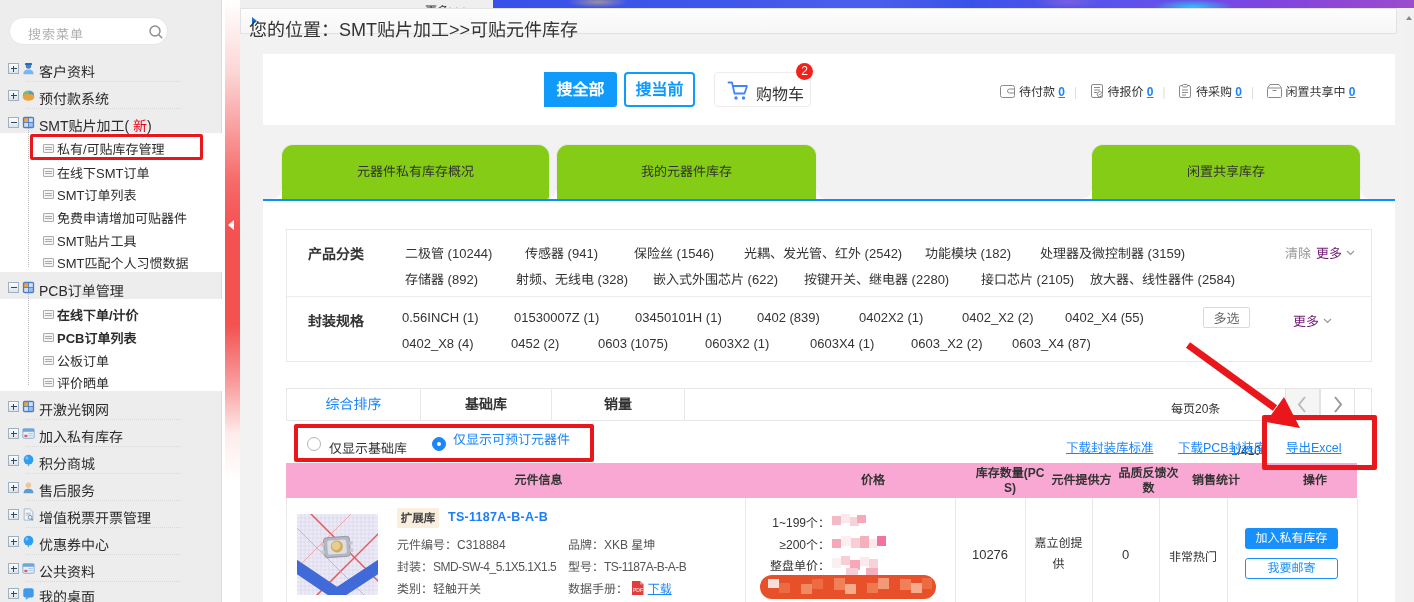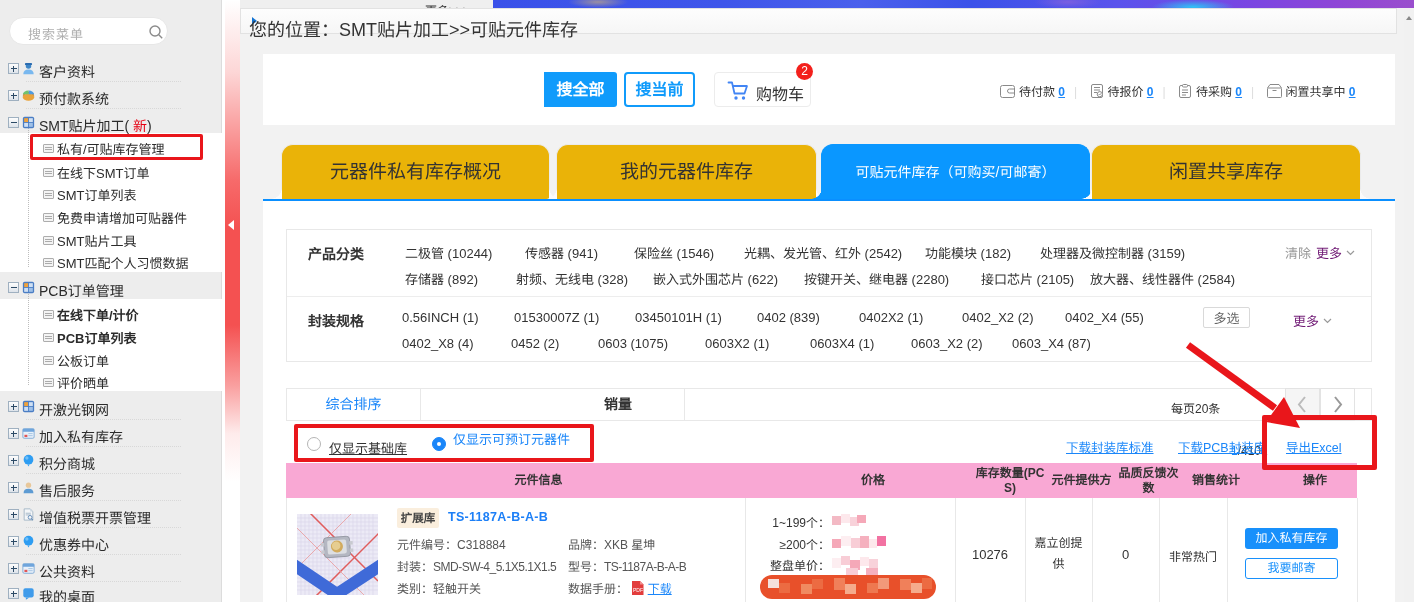--- a/index.html
+++ b/index.html
@@ -48,21 +48,21 @@
 #btnCur{position:absolute;left:361px;top:18px;width:71px;height:35px;border:2px solid #109bfb;border-radius:4px;color:#109bfb;font-size:16px;font-weight:bold;text-align:center;line-height:31px;background:#fff;}
 #cartBtn{position:absolute;left:451px;top:18px;width:97px;height:35px;border:1px solid #ececec;border-radius:4px;background:#fff;}
 #cartBtn .ctxt{position:absolute;left:41px;top:8px;font-size:16px;color:#333;}
 #cartBadge{position:absolute;left:533px;top:9px;width:17px;height:17px;background:#f3201c;border-radius:50%;color:#fff;font-size:12px;text-align:center;line-height:17px;}
 .statRow{position:absolute;top:28px;font-size:12px;color:#333;white-space:nowrap;}
 .statRow .zero{color:#1a86f9;text-decoration:underline;font-weight:bold;}
 .statRow .sep{color:#ddd;padding:0 9px;}
 .sic{display:inline-block;vertical-align:-2px;margin-right:4px;}
 
 
-.tab{position:absolute;top:144px;height:55px;background:#eab308;border:1px solid #ebebeb;border-bottom:none;border-radius:12px 12px 0 0;text-align:center;font-size:19px;color:#333;line-height:54px;}
+.tab{position:absolute;top:144px;height:55px;background:#84cc16;border:1px solid #ebebeb;border-bottom:none;border-radius:12px 12px 0 0;text-align:center;font-size:13px;color:#333;line-height:54px;}
 .tab::before{content:"";position:absolute;left:-11px;bottom:0;width:11px;height:11px;background:radial-gradient(circle at 0 0,rgba(0,0,0,0) 10.5px,#fbfbfb 11px);}
 .tab::after{content:"";position:absolute;right:-11px;bottom:0;width:11px;height:11px;background:radial-gradient(circle at 100% 0,rgba(0,0,0,0) 10.5px,#fbfbfb 11px);}
 .tab.active{background:#0a97ff;border-color:#0a97ff;color:#fff;}
 .tab.active::before{background:radial-gradient(circle at 0 0,rgba(0,0,0,0) 10.5px,#0a97ff 11px);}
 .tab.active::after{background:radial-gradient(circle at 100% 0,rgba(0,0,0,0) 10.5px,#0a97ff 11px);}
 #blueline{position:absolute;left:23px;top:199px;width:1132px;height:2.5px;background:#0a8fff;}
 
 
 #card2{position:absolute;left:23px;top:201px;width:1132px;height:401px;background:#fff;}
 #fbox{position:absolute;left:23px;top:28px;width:1086px;height:133px;border:1px solid #e8e8e8;}
@@ -391,21 +391,20 @@
       <svg class="sic" width="15" height="14" viewBox="0 0 15 14">
             <rect x="0.5" y="4" width="14" height="9.5" rx="1" fill="none" stroke="#8a8a8a"></rect>
             <path d="M0.5 4 L3 0.5 H12 L14.5 4" fill="none" stroke="#8a8a8a"></path>
             <path d="M5.5 6.5 h4" stroke="#8a8a8a"></path>
           </svg>闲置共享中 <span class="zero">0</span>
     </div>
   </div>
 
   <div class="tab" style="left:41px;width:269px;">元器件私有库存概况</div>
   <div class="tab" style="left:316px;width:261px;">我的元器件库存</div>
-  <div class="tab active" style="left:581px;width:269px;font-size:14px;">可贴元件库存（可购买/可邮寄）</div>
   <div class="tab" style="left:851px;width:270px;">闲置共享库存</div>
   <div id="blueline"></div>
 
   <div id="card2">
     <div id="fbox">
       <span class="lab" style="top:13px">产品分类</span>
       <span class="lab" style="top:80px">封装规格</span>
       <div class="fdiv"></div>
       <div id="flinks">
         <span class="flink" style="left:118px;top:13px">二极管 (10244)</span>
@@ -440,32 +439,33 @@
         <span class="flink" style="left:418px;top:106px">0603X2 (1)</span>
         <span class="flink" style="left:523px;top:106px">0603X4 (1)</span>
         <span class="flink" style="left:624px;top:106px">0603_X2 (2)</span>
         <span class="flink" style="left:725px;top:106px">0603_X4 (87)</span>
       </div>
       <div id="msel">多选</div>
     </div>
     <div id="sortrest">
       <div id="sortbar">
         <div class="scell" style="left:0;width:134px;color:#1a86f9;">综合排序</div>
+        <div class="scell" style="left:134px;width:131px;font-weight:bold;">基础库</div>
         <div class="scell" style="left:265px;width:133px;font-weight:bold;">销量</div>
       </div>
       <span class="cellt" style="left:908px;top:198px;color:#333;">每页20条</span>
       <span class="cellt" style="left:968px;top:199px;color:#333;margin-top:44px;"><span style="color:#1a86f9;">1</span>/4101</span>
       <div class="pgbtn" style="left:1022px;background:#f5f5f5;"><svg width="33" height="31" viewBox="0 0 33 31">
               <path d="M19 8 L13 15.5 L19 23" fill="none" stroke="#bbb" stroke-width="2"></path>
             </svg></div>
       <div class="pgbtn" style="left:1057px;"><svg width="33" height="31" viewBox="0 0 33 31">
               <path d="M14 8 L20 15.5 L14 23" fill="none" stroke="#999" stroke-width="2"></path>
             </svg></div>
       <span class="radio" style="left:44px;top:236px;"></span>
-      <span class="cellt" style="left:66px;top:237px;color:#333;font-size:13px;text-decoration:underline;">仅显示基础库</span>
+      <span class="cellt" style="left:66px;top:237px;color:#333;font-size:13px;">仅显示基础库</span>
       <span class="radio on" style="left:169px;top:236px;">
             <i></i>
           </span>
       <span class="cellt" style="left:190px;top:228px;color:#1a86f9;font-size:13px;text-align:center;">仅显示可预订元器件</span>
       <span class="blink" style="left:803px;top:236px;">下载封装库标准</span>
       <span class="blink" style="left:915px;top:236px;">下载PCB封装库</span>
       <span class="blink" style="left:1023px;top:236px;">导出Excel</span>
     </div>
     <div id="thead">
       <span class="th" style="left:23px;top:10px;width:459px;">元件信息</span>

